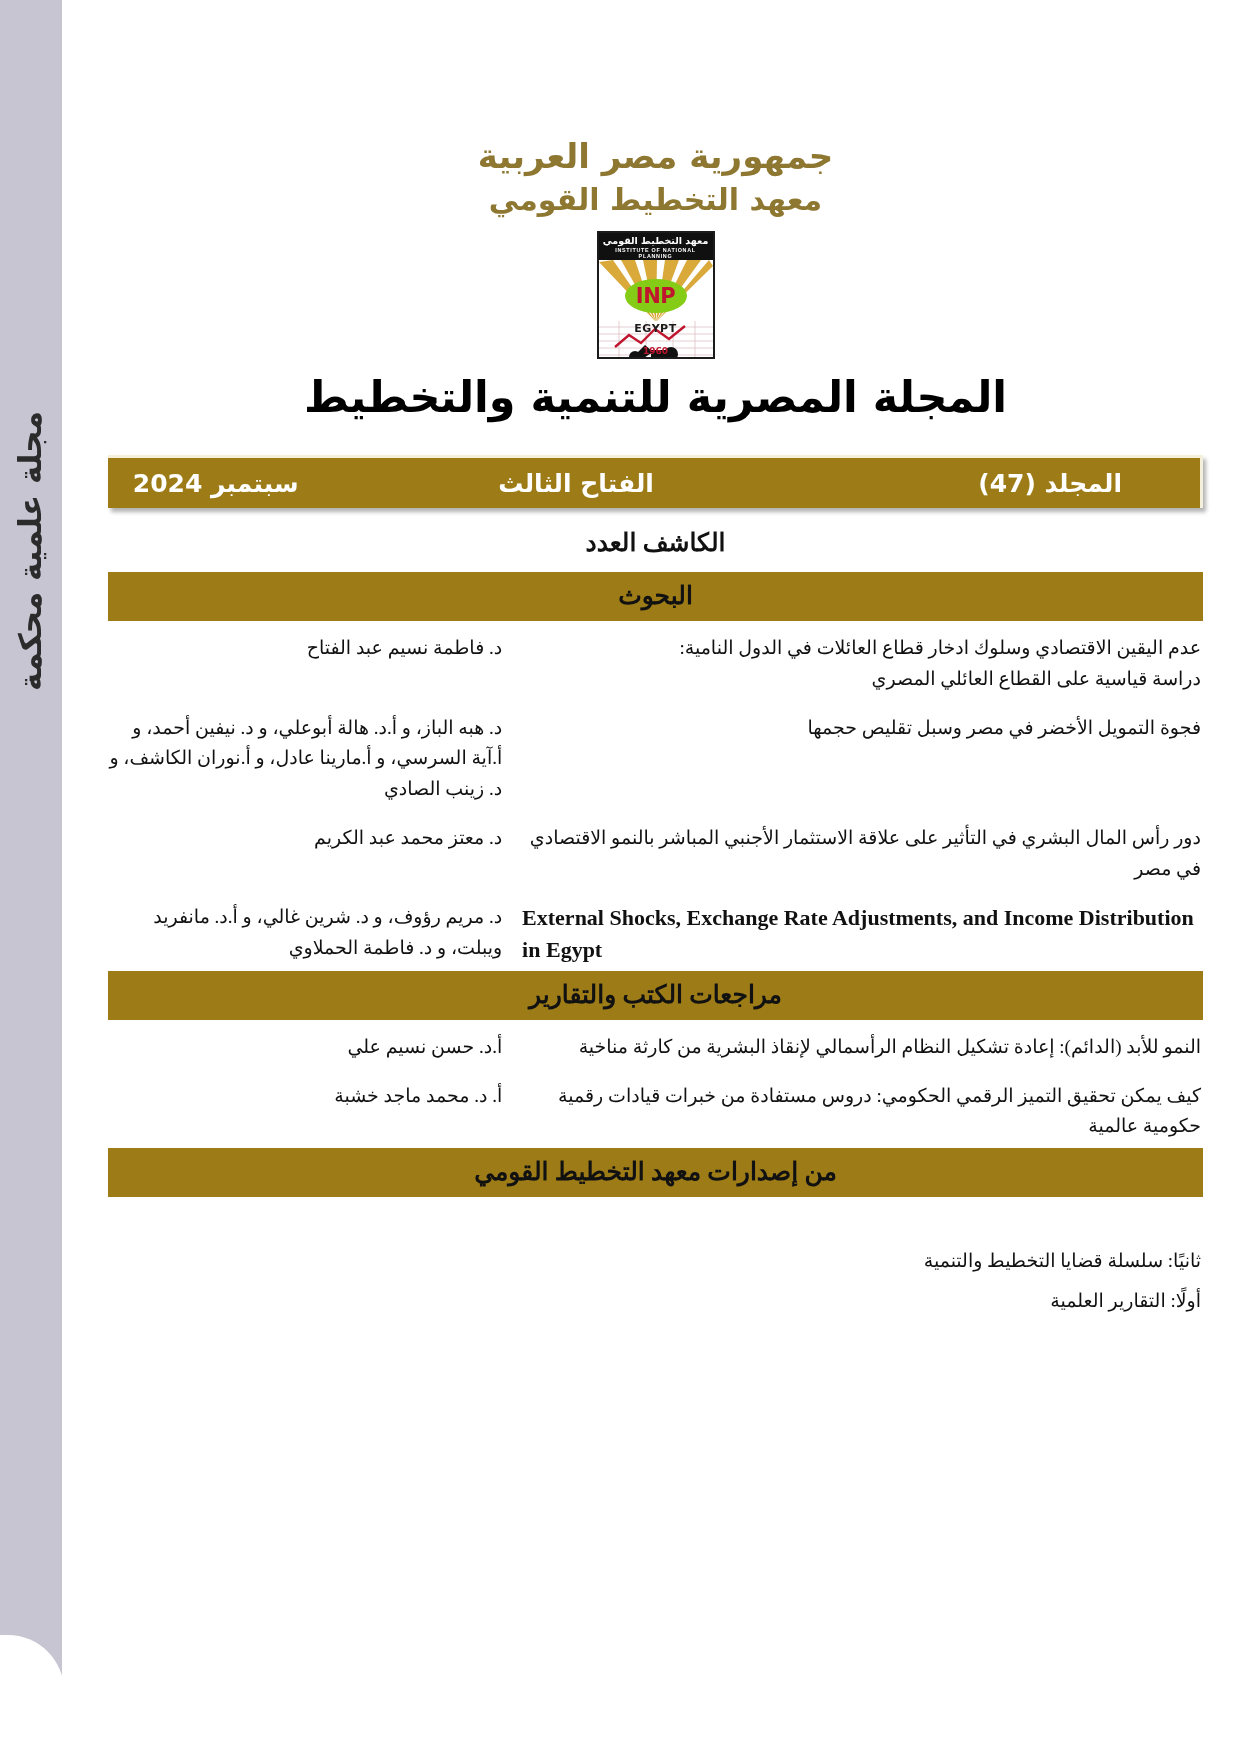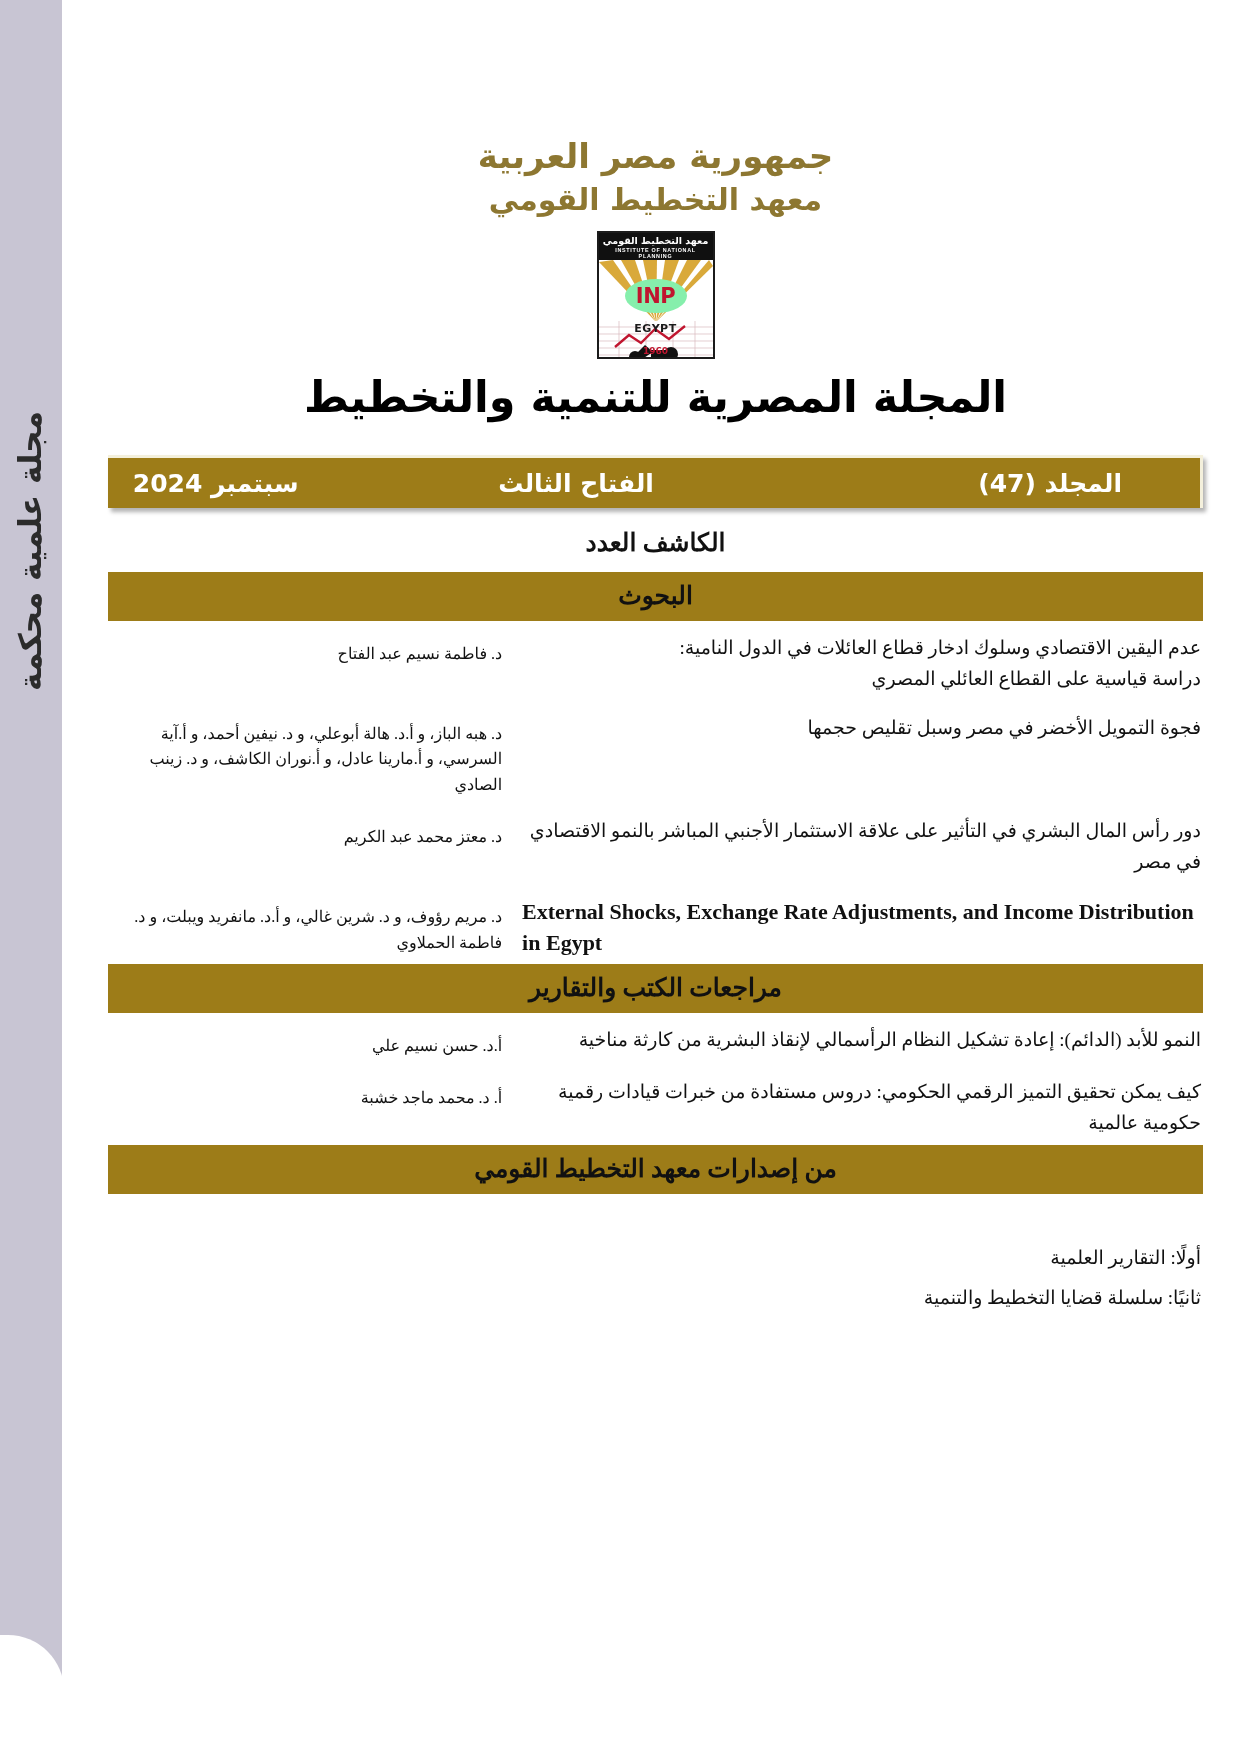--- a/index.html
+++ b/index.html
@@ -66,21 +66,21 @@
     display:block;font-family:"DejaVu Sans","Liberation Sans",sans-serif;
     font-size:9.5px;font-weight:700;letter-spacing:.6px;margin-top:2px;
   }
   .logo-top .en{
     display:block;font-family:"Liberation Sans",sans-serif;
     font-size:5.4px;font-weight:700;letter-spacing:.7px;margin-top:1px;
   }
   .logo-rays{position:absolute;left:0;right:0;top:27px;height:62px;overflow:hidden;background:#fff;}
   .logo-inp{
     position:absolute;left:50%;top:46px;transform:translateX(-50%);
-    width:62px;height:34px;border-radius:50%;background:#86efac;
+    width:62px;height:34px;border-radius:50%;background:#84cc16;
     display:flex;align-items:center;justify-content:center;
     font-family:"DejaVu Sans","Liberation Sans",sans-serif;font-weight:700;
     color:#c0152f;font-size:21px;letter-spacing:-.5px;z-index:4;
   }
   .logo-grid{
     position:absolute;left:0;right:0;top:88px;bottom:0;background:#fff;
   }
   .logo-egypt{
     position:absolute;left:0;right:0;top:1px;text-align:center;
     font-family:"DejaVu Sans","Liberation Sans",sans-serif;font-weight:700;
@@ -134,21 +134,21 @@
   }
   .r-title{
     flex:0 0 62%;text-align:right;font-size:19px;line-height:1.62;
     color:#111;padding-right:2px;
   }
   .r-title.en{
     direction:ltr;text-align:left;font-size:22px;font-weight:700;
     line-height:1.42;font-family:"Liberation Serif","DejaVu Serif",serif;
   }
   .r-auth{
-    flex:0 0 36%;text-align:left;font-size:16px;line-height:1.62;color:#111;margin-top:8px;
+    flex:0 0 36%;text-align:left;font-size:19px;line-height:1.62;color:#111;
   }
   .r-auth.rt{text-align:right;}
 
   .issues{margin-top:44px;text-align:right;}
   .issue-line{font-size:19px;line-height:2.1;color:#111;padding-right:2px;}
 </style>
 </head>
 <body>
 
 <div class="side-strip">
@@ -249,18 +249,18 @@
           <div class="r-auth rt">أ.د. حسن نسيم علي</div>
         </div>
         <div class="row">
           <div class="r-title">كيف يمكن تحقيق التميز الرقمي الحكومي: دروس مستفادة من خبرات قيادات رقمية حكومية عالمية</div>
           <div class="r-auth rt">أ. د. محمد ماجد خشبة</div>
         </div>
       </div>
       <div class="sec-head">من إصدارات معهد التخطيط القومي</div>
       <div class="rows"></div>
       <div class="issues">
+        <div class="issue-line">ثانيًا: سلسلة قضايا التخطيط والتنمية</div>
         <div class="issue-line">أولًا: التقارير العلمية</div>
-        <div class="issue-line">ثانيًا: سلسلة قضايا التخطيط والتنمية</div>
       </div>
     </div>
 
 </div>
 
 </body></html>

